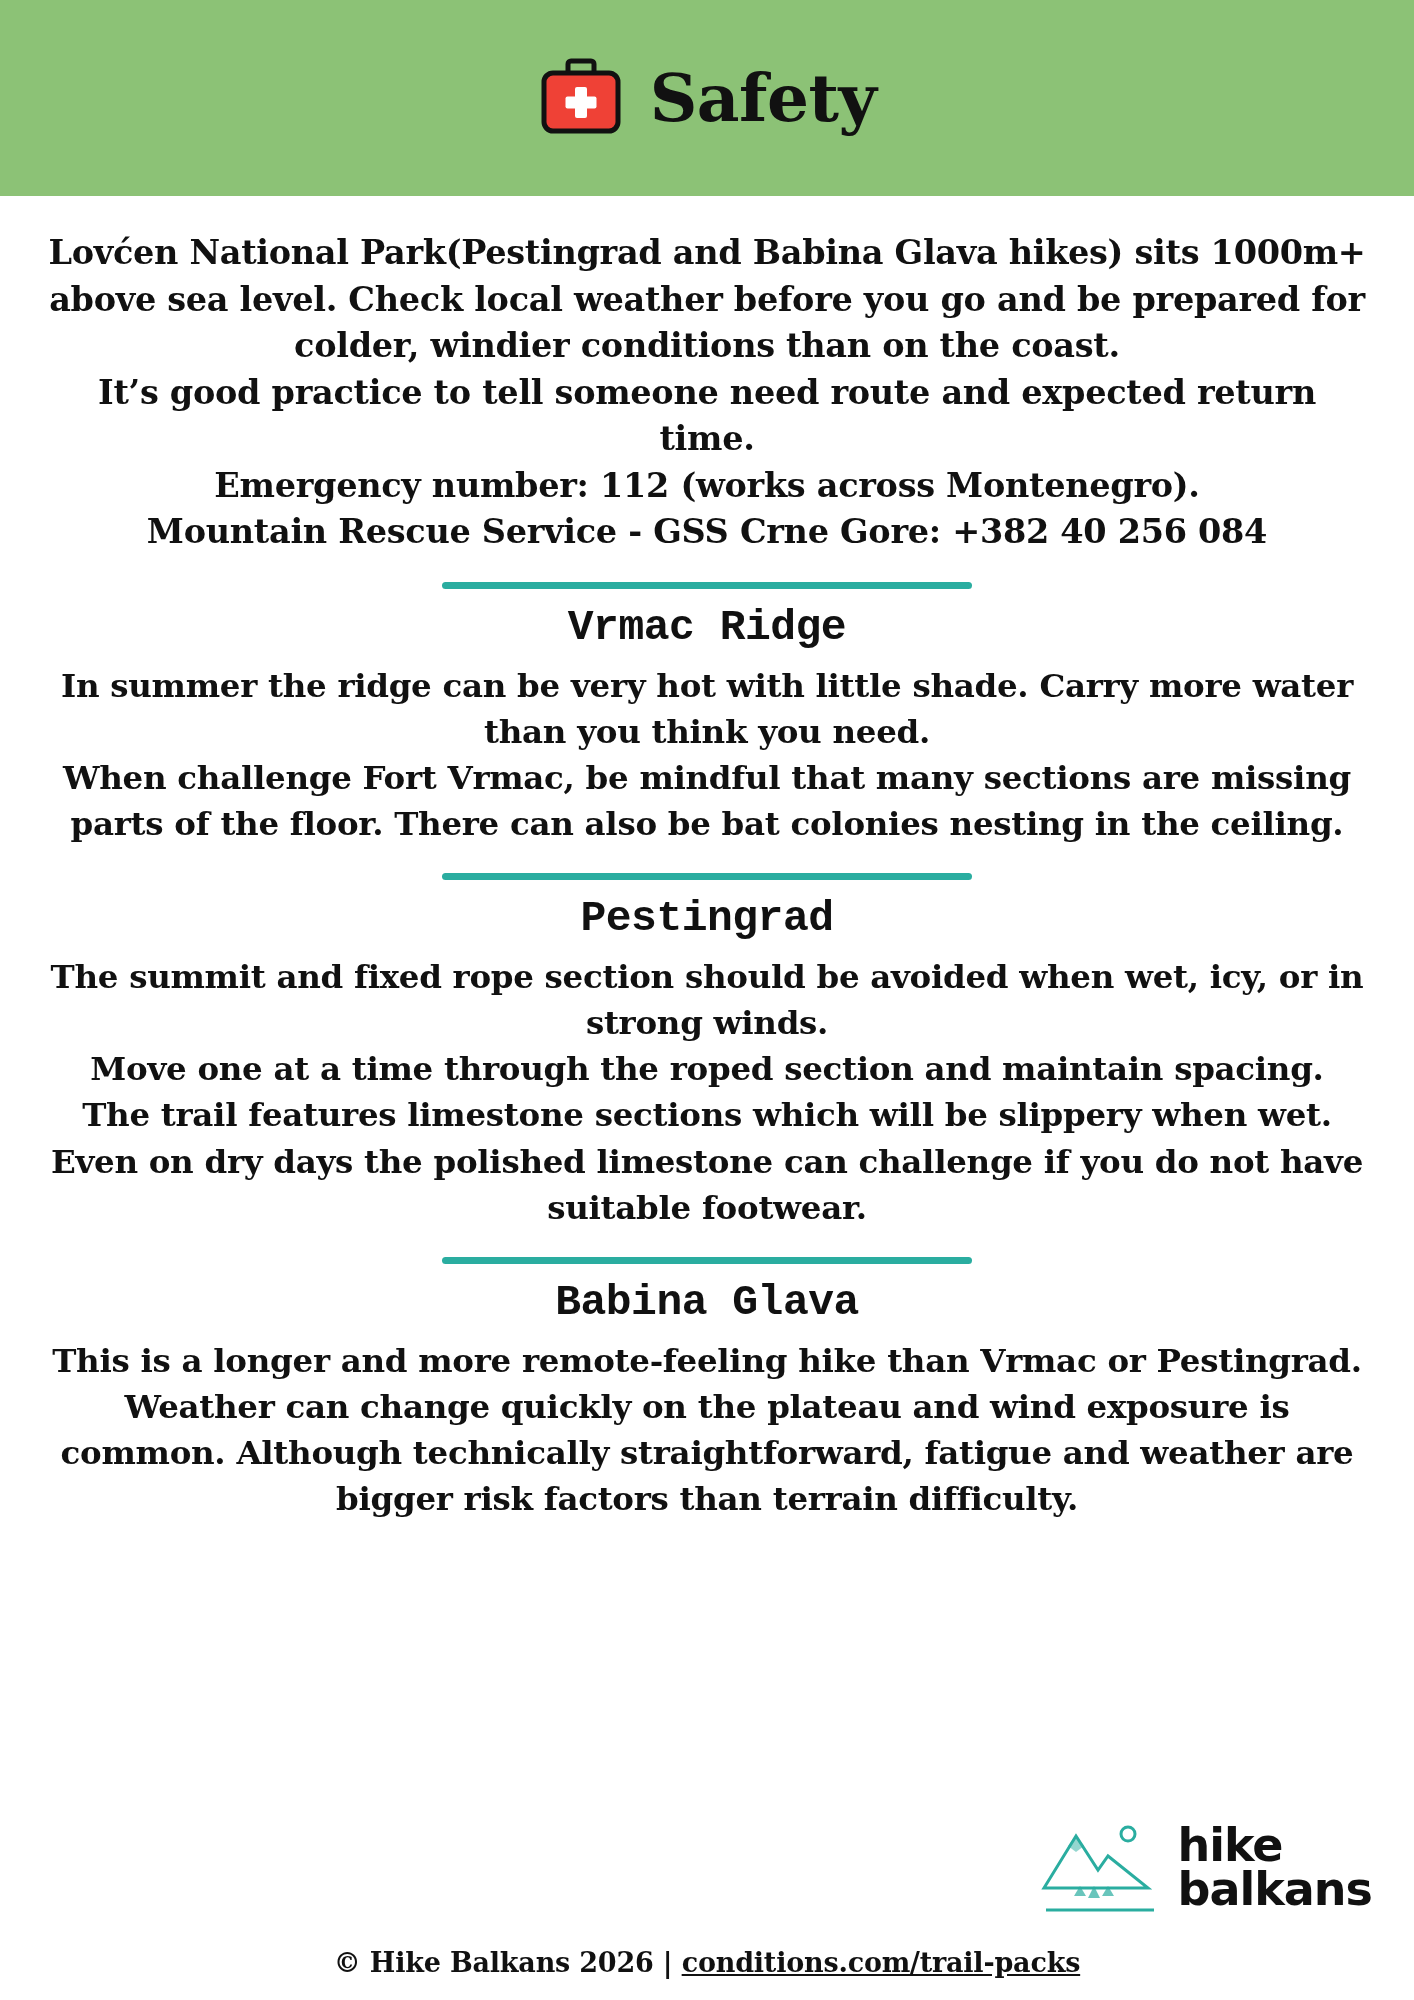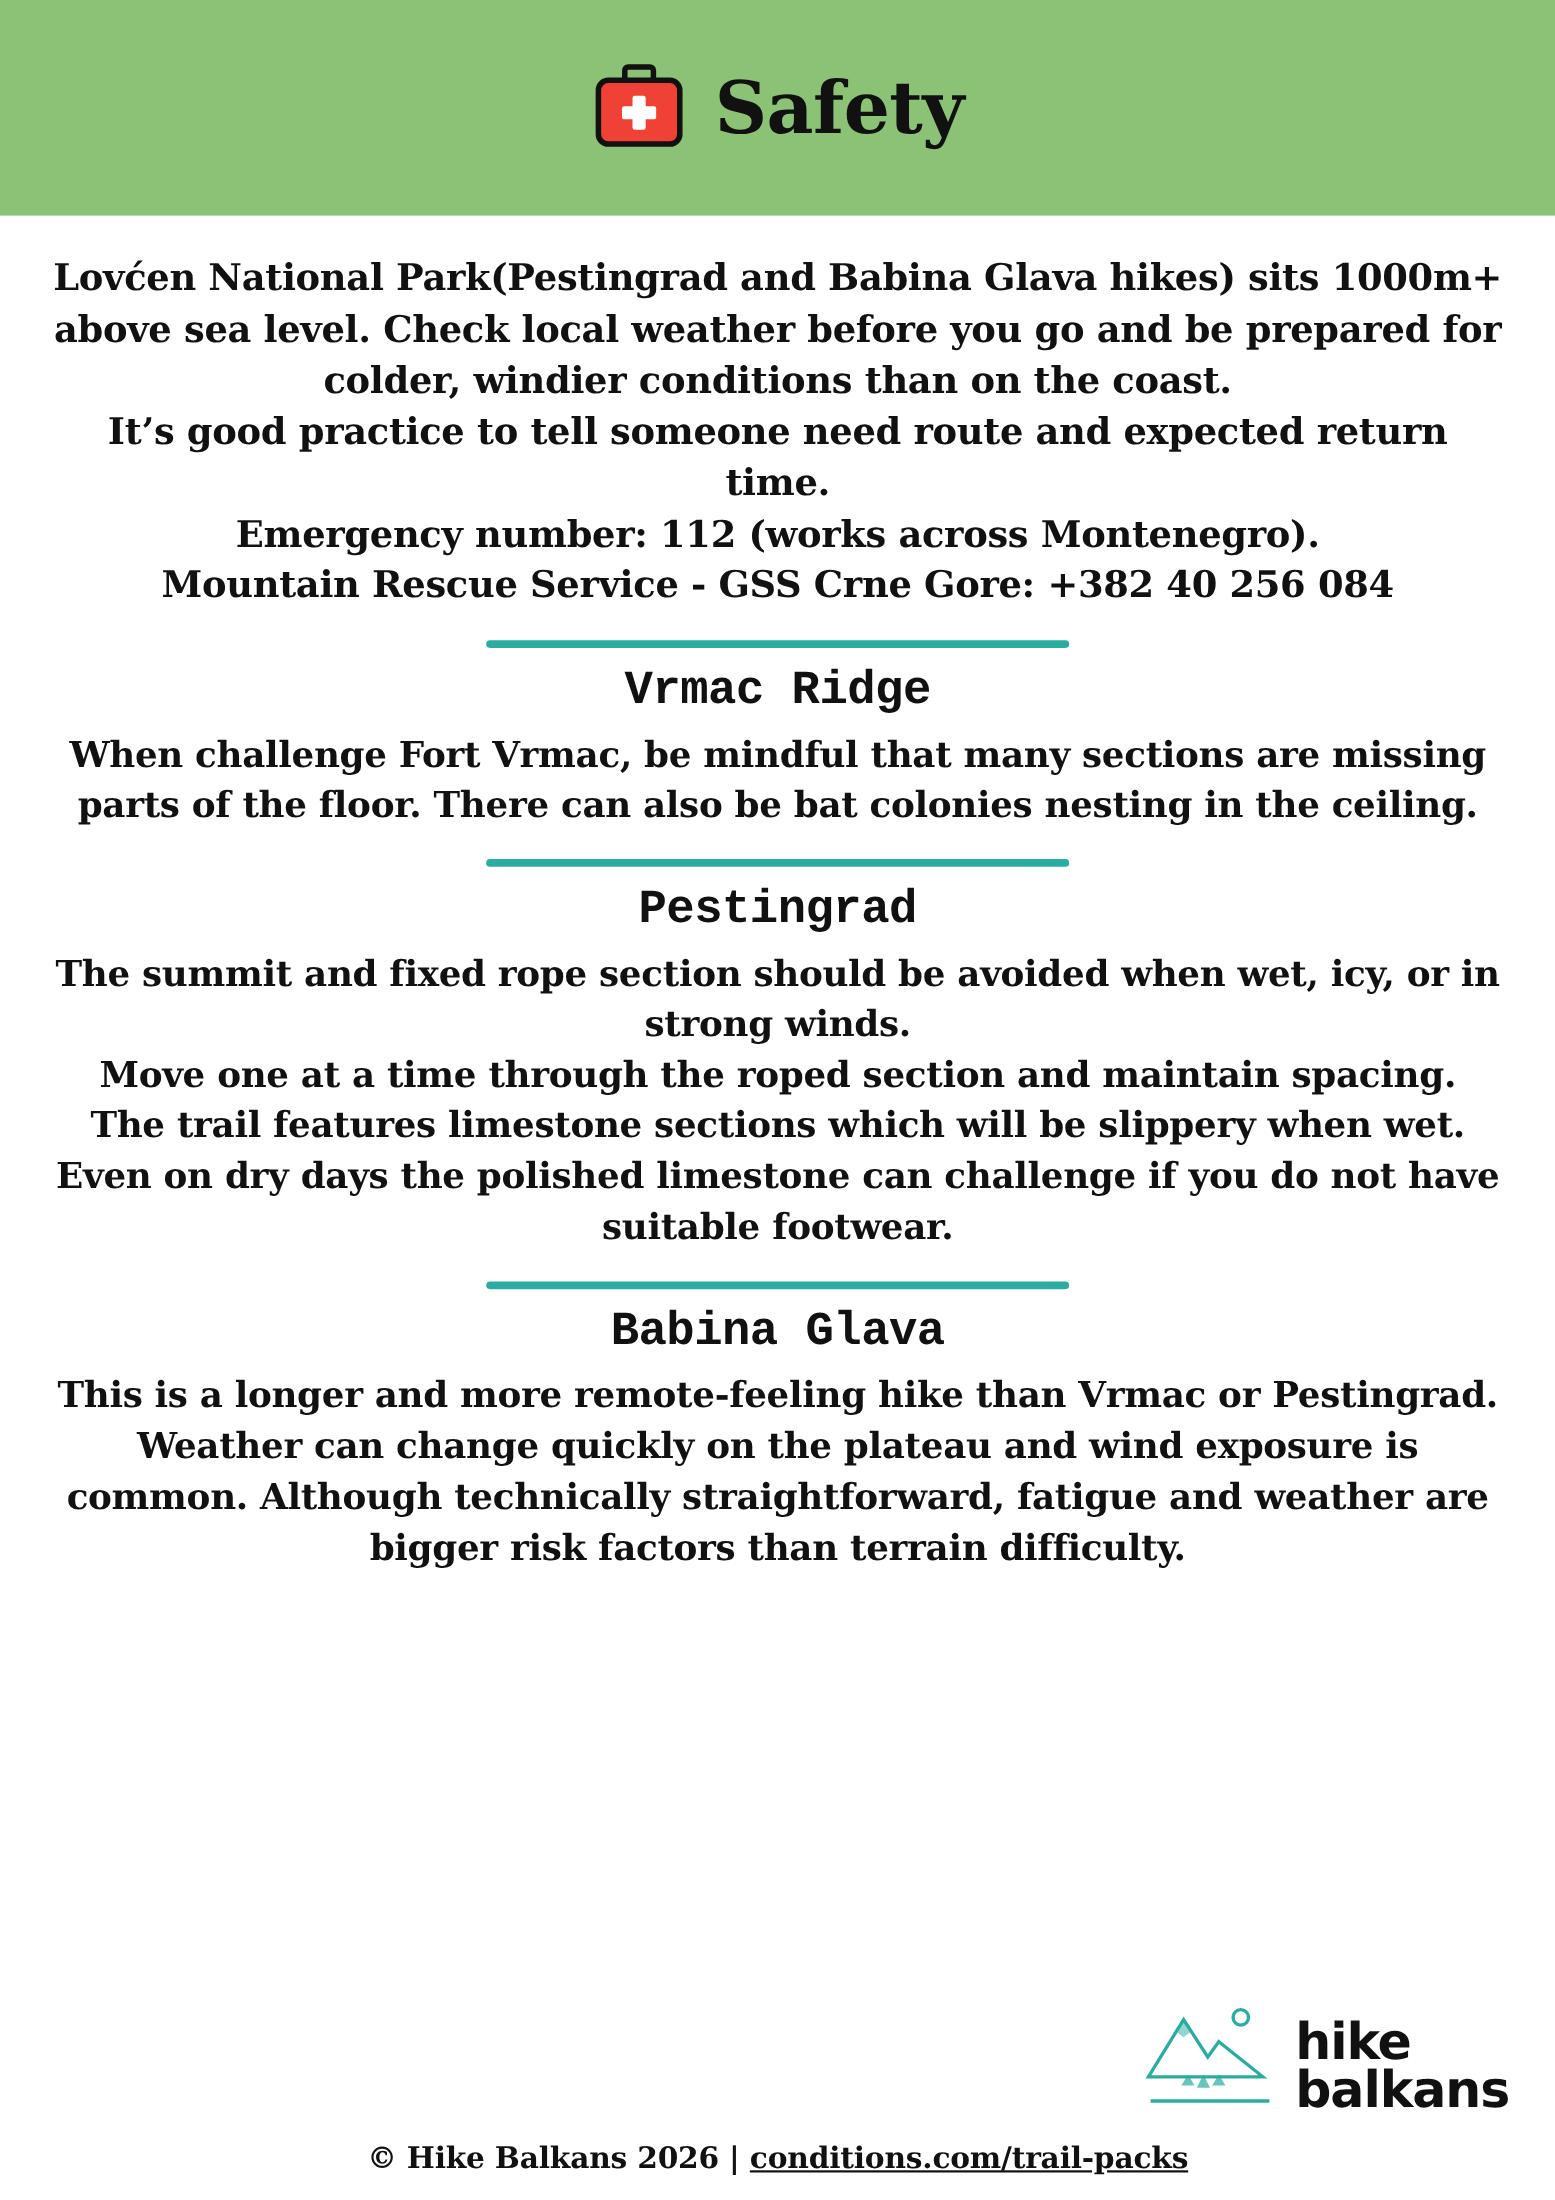--- a/index.html
+++ b/index.html
@@ -102,21 +102,21 @@
     left: 0;
     right: 0;
     bottom: 0;
     height: 230px;
   }
   .logo-wrap {
     position: absolute;
     right: 42px;
     bottom: 78px;
     display: flex;
-    align-items: flex-end;
+    align-items: center;
     gap: 14px;
   }
   .logo-mark {
     width: 128px;
     height: 108px;
     display: block;
   }
   .logo-text {
     font-family: "DejaVu Sans", sans-serif;
     font-weight: 700;
@@ -166,20 +166,21 @@
       <p>Lovćen National Park(Pestingrad and Babina Glava hikes) sits 1000m+ above sea level. Check local weather before you go and be prepared for colder, windier conditions than on the coast.</p>
       <p>It’s good practice to tell someone need route and expected return time.</p>
       <p>Emergency number:  112 (works across Montenegro).</p>
       <p>Mountain Rescue Service  - GSS Crne Gore: +382 40 256 084</p>
     </div>
 
     <div class="divider"></div>
     <div class="section">
       <h2 class="section-title">Vrmac Ridge</h2>
       <div class="section-body">
+        <p>In summer the ridge can be very hot with little shade. Carry more water than you think you need.</p>
         <p>When challenge Fort Vrmac, be mindful that many sections are missing parts of the floor. There can also be bat colonies nesting in the ceiling.</p>
       </div>
     </div>
 
     <div class="divider"></div>
     <div class="section">
       <h2 class="section-title">Pestingrad</h2>
       <div class="section-body">
         <p>The summit and  fixed rope section should be avoided when wet, icy, or in strong winds.</p>
         <p>Move one at a time through the roped section and maintain spacing.</p>

